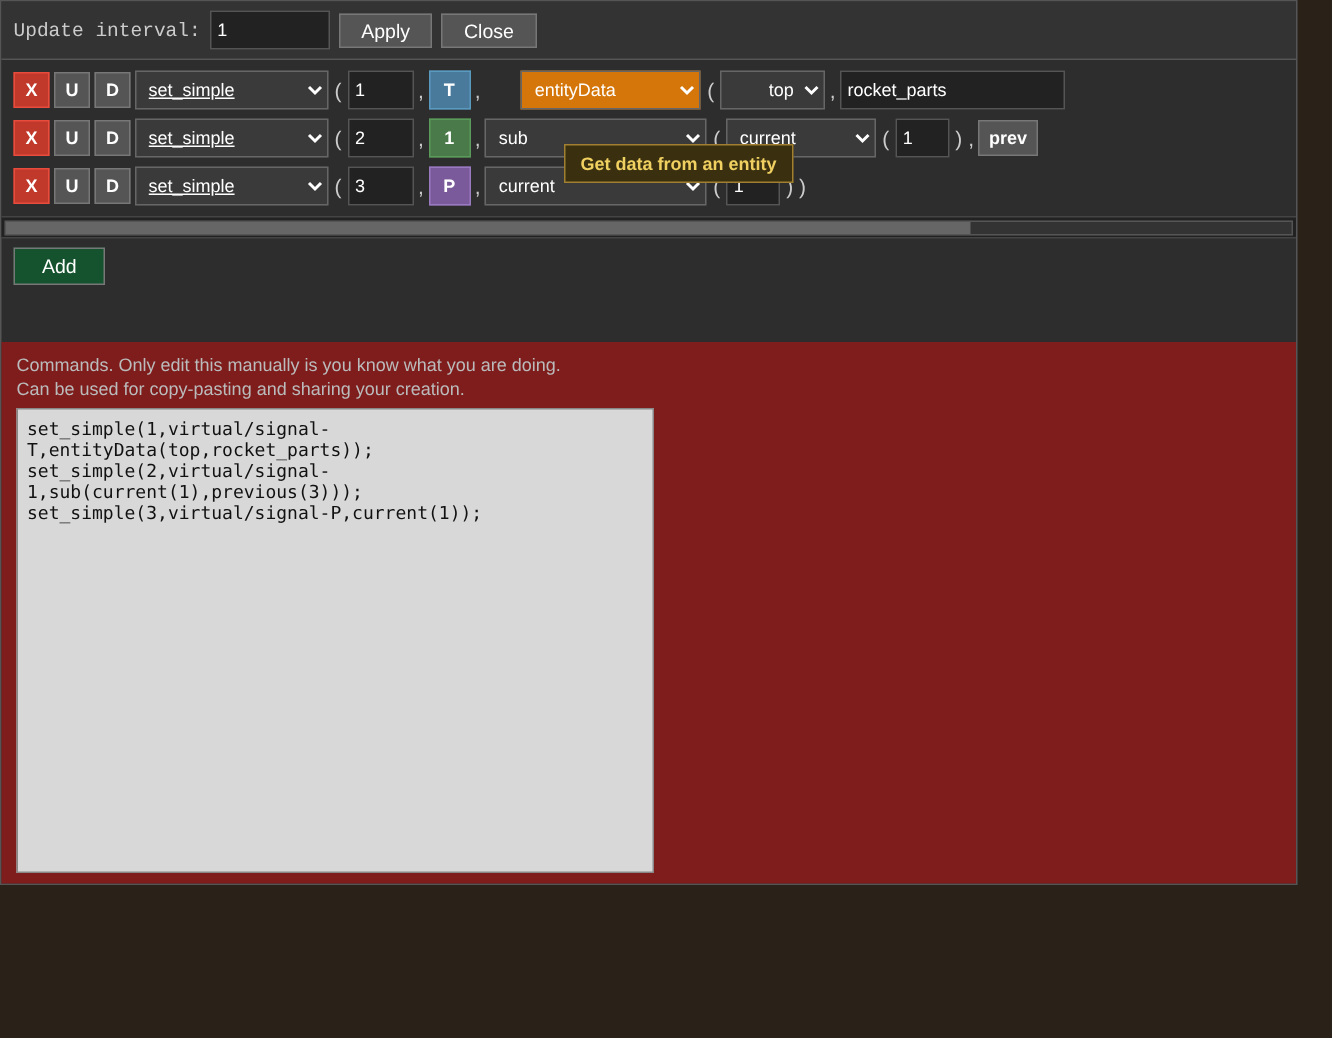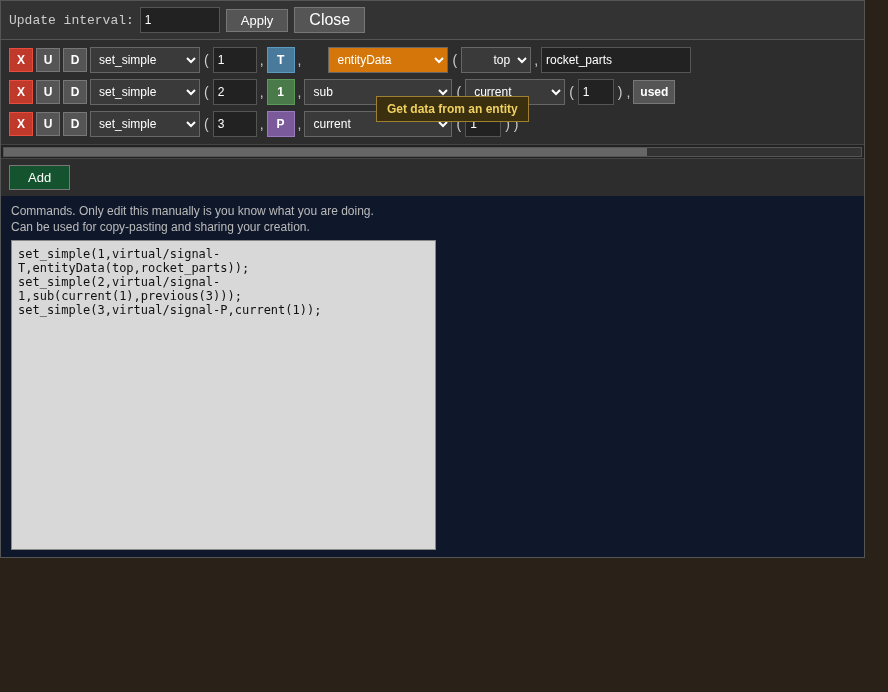--- a/index.html
+++ b/index.html
@@ -62,21 +62,21 @@
       padding: 3px 14px;
       cursor: pointer;
       font-size: 13px;
     }
     .btn-close {
       background: #555;
       border: 1px solid #777;
       color: #fff;
       padding: 3px 14px;
       cursor: pointer;
-      font-size: 16px;
+      font-size: 13px;
     }
 
     
     .commands-area {
       padding: 4px 4px;
       background: #2d2d2d;
     }
 
     .cmd-row {
       display: flex;
@@ -166,21 +166,22 @@
       color: #fff;
       width: 28px; height: 26px;
       text-align: center;
       line-height: 24px;
       cursor: pointer;
       font-size: 12px;
       font-weight: bold;
     }
 
     .select-function {
-      width: 110px;
+      width: 129px;
+      text-decoration: underline;
     }
     .input-num {
       width: 44px;
     }
     .input-num2 {
       width: 36px;
     }
     .select-data {
       width: 148px;
     }
@@ -252,21 +253,22 @@
       left: 0;
       top: 0;
       width: 75%;
       height: 100%;
       background: #666;
     }
 
     
     .commands-section {
       padding: 8px 10px 4px 10px;
-      background: #0f172a;
+      background: #7f1d1d;
+      margin-top: 32px;
     }
     .commands-note {
       color: #bbb;
       font-size: 12px;
       margin-bottom: 2px;
     }
     .commands-note2 {
       color: #bbb;
       font-size: 12px;
       margin-bottom: 6px;
@@ -376,21 +378,21 @@
         <option selected="">current</option>
         <option>previous</option>
       </select>
 
       <span class="paren">(</span>
       <input type="text" class="input-num2" value="1" style="">
       <span class="paren">)</span>
 
       <span class="comma">,</span>
 
-      <button class="btn-u" style="width:auto; padding: 0 6px;">used</button>
+      <button class="btn-u" style="width:auto; padding: 0 6px;">prev</button>
     </div>
 
     <div class="cmd-row">
       <button class="btn-x">X</button>
       <button class="btn-u">U</button>
       <button class="btn-d">D</button>
 
       <select class="select-function">
         <option>set_simple</option>
         <option>set_add</option>

